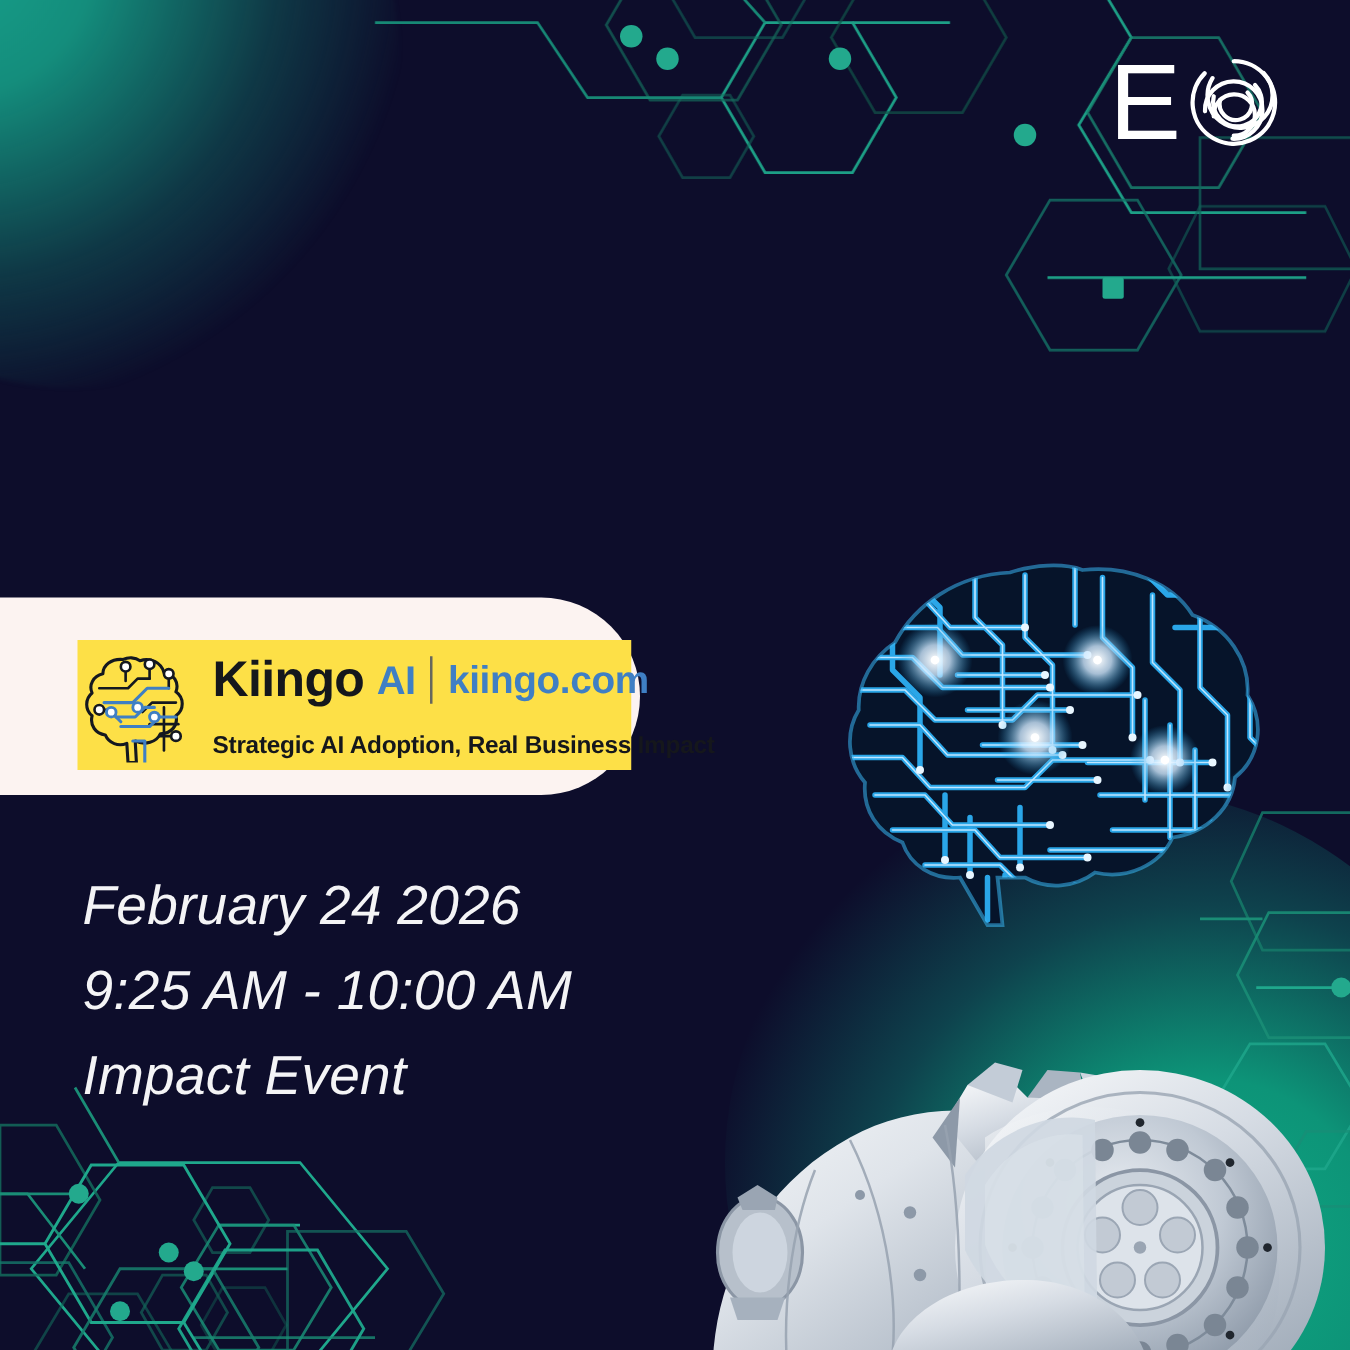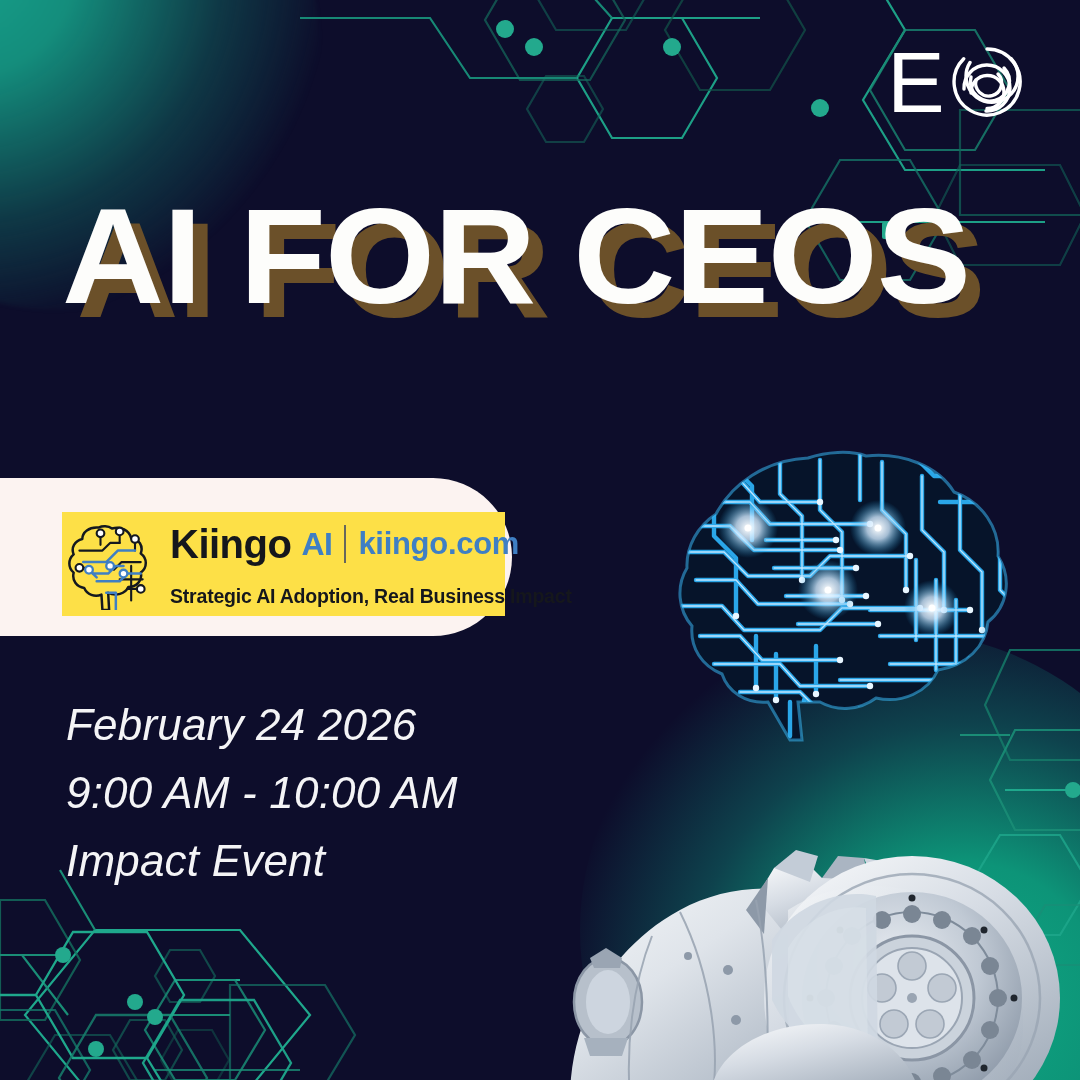--- a/index.html
+++ b/index.html
@@ -245,23 +245,20 @@
           <path d="M62,14.5 a26,26 0 1,1 -41,4"></path>
           <path d="M15,45 a23,23 0 1,1 22,22"></path>
           <path d="M55,24 a19.5,19.5 0 1,1 -33,9"></path>
           <path d="M22,49 a16.5,16.5 0 1,1 16,15.5"></path>
           <path d="M49,30 a13,13 0 1,1 -22,6"></path>
         </g>
       </svg>
     </div>
   </div>
 
-  <div class="title-wrap">
-    <h1 class="title">AI FOR CEOS</h1>
-  </div>
 
   <svg class="brain-art" viewBox="0 0 380 330">
     <defs>
       <clipPath id="brainclip">
         <path d="M138,18 C95,20 62,44 46,74 C28,86 16,106 17,128 C6,146 8,170 22,186
                  C20,208 32,226 52,234 C58,252 76,264 98,262 L120,300 L132,300 L128,262
                  L150,262 C168,272 190,270 206,258 C232,264 258,252 268,230
                  C296,226 316,206 318,182 C338,166 342,138 328,116
                  C330,88 312,62 284,52 C268,26 232,12 196,16 C180,10 156,12 138,18 Z"></path>
       </clipPath>
@@ -517,17 +514,17 @@
           <span class="kdiv"></span>
           <span class="kurl">kiingo.com</span>
         </div>
         <div class="ktag">Strategic AI Adoption, Real Business Impact</div>
       </div>
     </div>
   </div>
 
   <div class="details">
     <p>February 24 2026</p>
-    <p>9:00 AM - 10:00 AM</p>
+    <p>9:25 AM - 10:00 AM</p>
     <p>Impact Event</p>
   </div>
 
 </div>
 
 </body></html>

